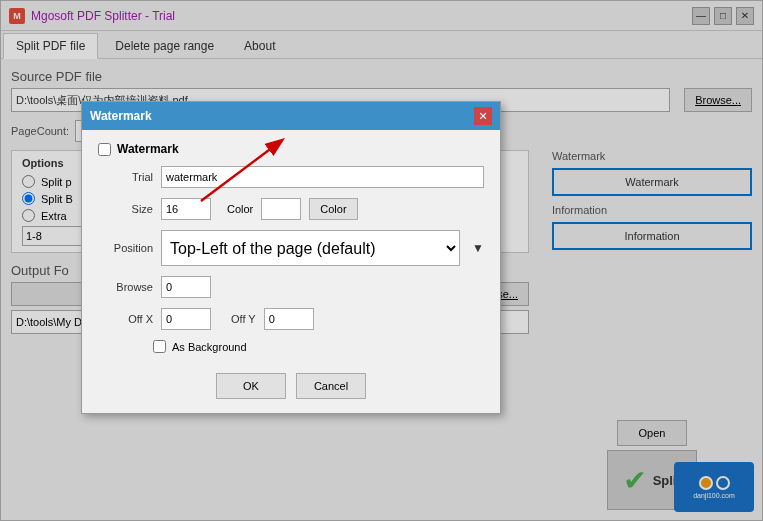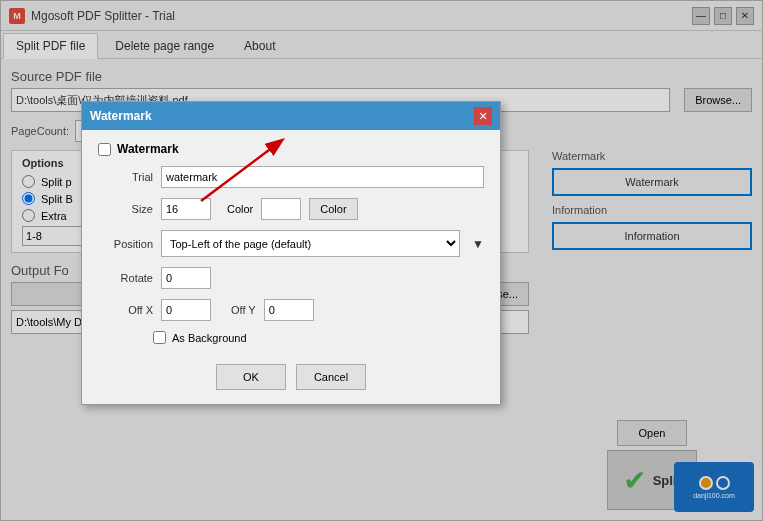--- a/index.html
+++ b/index.html
@@ -46,21 +46,21 @@
       border-radius: 2px;
       display: flex;
       align-items: center;
       justify-content: center;
       color: white;
       font-size: 9px;
       font-weight: bold;
     }
     .title-text {
       font-size: 12px;
-      color: #404040;
+      color: #a21caf;
     }
     .title-controls {
       display: flex;
       gap: 4px;
     }
     .title-btn {
       width: 18px;
       height: 18px;
       background: #ccc;
       border: 1px solid #999;
@@ -128,20 +128,21 @@
       color: #333;
     }
     .browse-btn {
       padding: 3px 10px;
       background: #e1e1e1;
       border: 1px solid #aaa;
       cursor: pointer;
       font-size: 11px;
       height: 24px;
       white-space: nowrap;
+      text-decoration: underline;
     }
 
     
     .pagecount-row {
       display: flex;
       align-items: center;
       gap: 6px;
       font-size: 11px;
       color: #555;
     }
@@ -380,23 +381,23 @@
     .color-btn {
       padding: 2px 10px;
       height: 22px;
       background: #e1e1e1;
       border: 1px solid #aaa;
       cursor: pointer;
       font-size: 11px;
     }
     .position-select {
       flex: 1;
-      height: 27px;
-      border: 1px solid #aaa;
-      font-size: 11px;
+      height: 36px;
+      border: 1px solid #aaa;
+      font-size: 16px;
       padding: 0 4px;
       background: white;
     }
     .rotate-input {
       width: 50px;
       height: 22px;
       border: 1px solid #aaa;
       padding: 0 4px;
       font-size: 11px;
     }
@@ -600,21 +601,21 @@
 
         <div class="dialog-field-row">
           <span class="dialog-field-label">Position</span>
           <select class="position-select">
             <option>Top-Left of the page (default)</option>
           </select>
           <span style="font-size:12px;margin-left:4px;color:#333;">▼</span>
         </div>
 
         <div class="dialog-field-row">
-          <span class="dialog-field-label">Rotate</span>
+          <span class="dialog-field-label">Browse</span>
           <input class="rotate-input" type="text" value="0" style="">
         </div>
 
         <div class="offx-row">
           <span class="dialog-field-label">Off X</span>
           <input class="off-input" type="text" value="0" style="">
           <span class="off-label" style="margin-left:12px;">Off Y</span>
           <input class="off-input" type="text" value="0" style="">
         </div>
 

